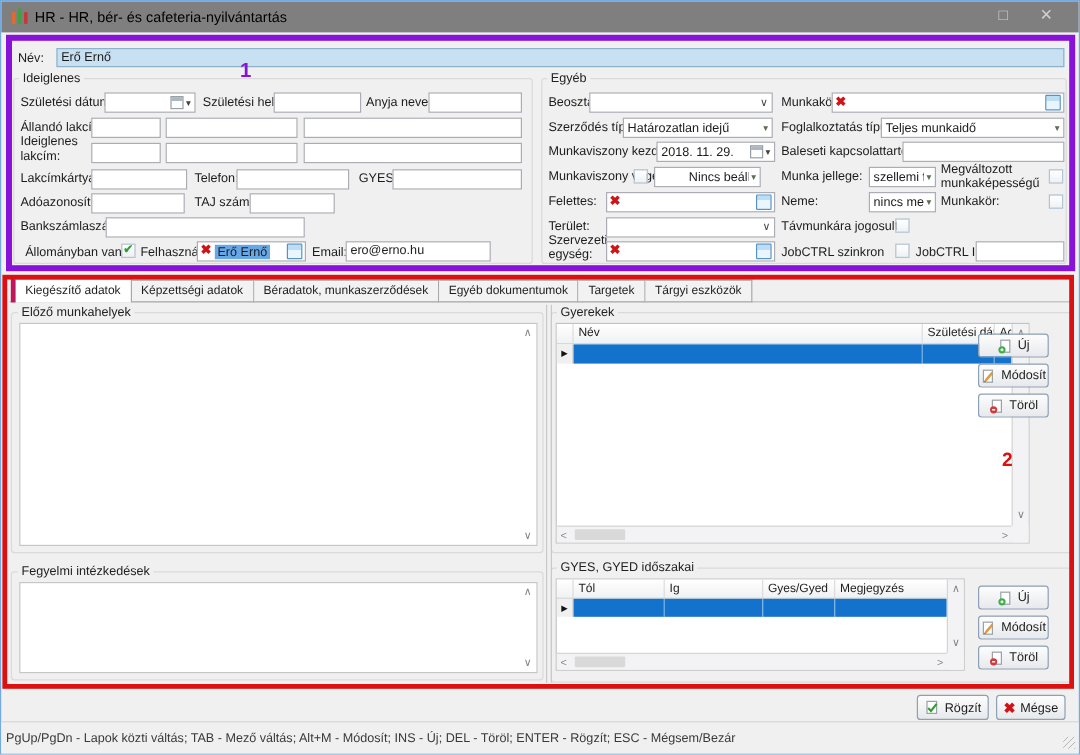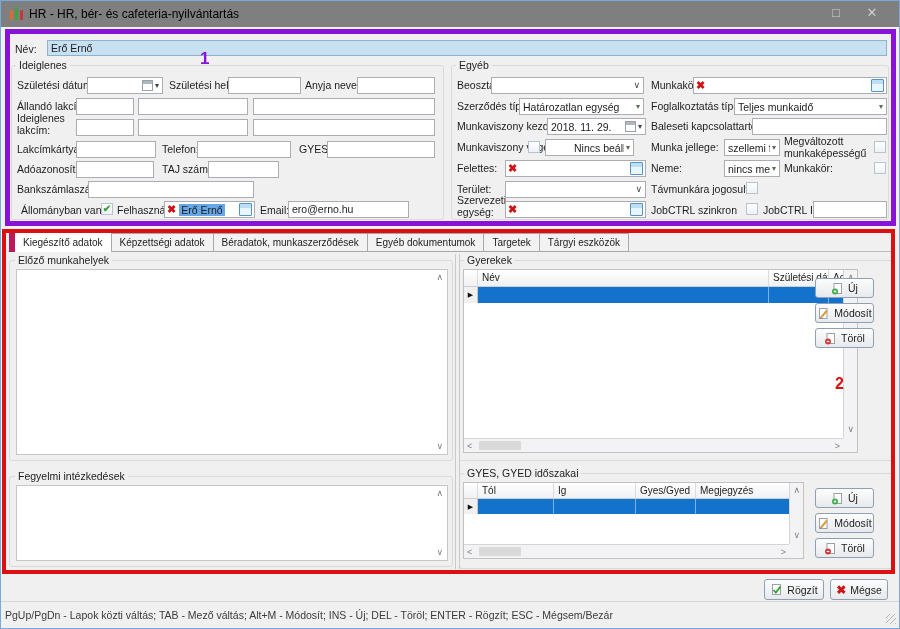--- a/index.html
+++ b/index.html
@@ -31,21 +31,21 @@
   
   .grp{position:absolute;border:1px solid #dadada;border-radius:3px;box-sizing:border-box;z-index:1;}
   .grpt{position:absolute;background:#f0f0f0;padding:0 3px;white-space:nowrap;z-index:2;color:#222;}
   
   .ann1{position:absolute;left:4px;top:28px;width:891px;height:197px;border:5px solid var(--annotation-purple,#8812d8);box-sizing:border-box;z-index:50;pointer-events:none;}
   .ann2{position:absolute;left:1px;top:228px;width:893px;height:345px;border:4px solid var(--annotation-red,#dc1010);box-sizing:border-box;z-index:50;pointer-events:none;}
   .annum{position:absolute;font-weight:bold;z-index:51;pointer-events:none;}
   
   .tabs{position:absolute;left:8px;top:232px;display:flex;z-index:4;}
   .tab{height:19px;box-sizing:border-box;padding:3px 8px 0;font-size:10px;background:#f2f2f2;border:1px solid #a8a8a8;border-left:none;white-space:nowrap;}
-  .tab.first{border-left:6px solid #be185d;}
+  .tab.first{border-left:4px solid #be185d;}
   .tab.active{background:#fff;height:20px;margin-top:-1px;padding-top:4px;border-bottom:none;z-index:5;}
   .pline{position:absolute;left:7px;top:250px;width:886px;height:1px;background:#bcbcbc;z-index:3;}
   .splitter{position:absolute;left:454px;top:253px;width:3px;height:315px;border-left:1px solid #c9c9c9;border-right:1px solid #c9c9c9;box-sizing:content-box;z-index:2;}
   
   .ta{position:absolute;background:#fff;border:1px solid #c6c6c6;box-sizing:border-box;z-index:3;}
   .scr{position:absolute;font-size:9px;color:#828282;line-height:1;z-index:4;}
   
   .tbl{position:absolute;background:#fff;border:1px solid #c2c2c2;box-sizing:border-box;z-index:3;}
   .thead{position:absolute;left:0;top:0;right:14px;height:17px;display:flex;background:linear-gradient(#ffffff,#f0f1f3);border-bottom:1px solid #cfcfcf;box-sizing:border-box;}
   .th{font-size:10px;padding:2px 0 0 4px;border-right:1px solid #dcdcdc;box-sizing:border-box;white-space:nowrap;overflow:hidden;}
@@ -147,21 +147,21 @@
       <span class="chev">∨</span>
   </div>
   <span class="lbl" style="left:650px;top:78px;">Munkakör:</span>
   <div class="inp lookup" style="left:692px;top:76px;width:194px;">
     <i class="redx">✖</i>
     <span class="browse"></span>
   </div>
 
   <span class="lbl" style="left:456px;top:99px;">Szerződés típusa:</span>
   <div class="inp flat" style="left:518px;top:97px;width:125px;">
-    <span class="fval">Határozatlan egység</span>
+    <span class="fval">Határozatlan idejű</span>
     <span class="farw">▾</span>
   </div>
   <span class="lbl" style="left:650px;top:99px;">Foglalkoztatás típusa:</span>
   <div class="inp flat" style="left:733px;top:97px;width:153px;">
     <span class="fval">Teljes munkaidő</span>
     <span class="farw">▾</span>
   </div>
 
   <span class="lbl" style="left:456px;top:119px;">Munkaviszony kezdete:</span>
   <div class="inp flat" style="left:546px;top:117px;width:99px;">

